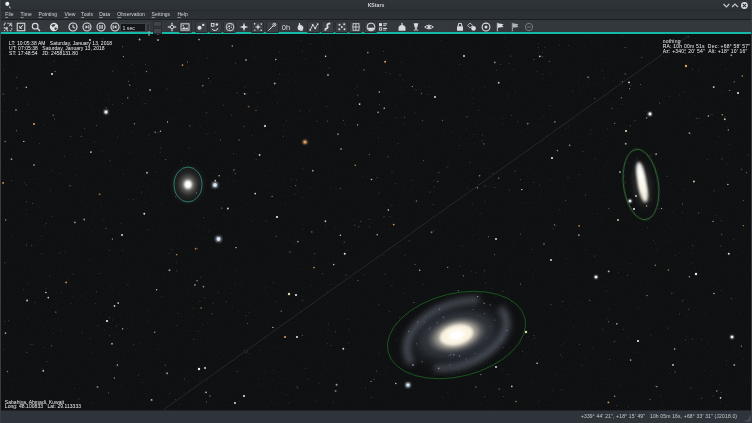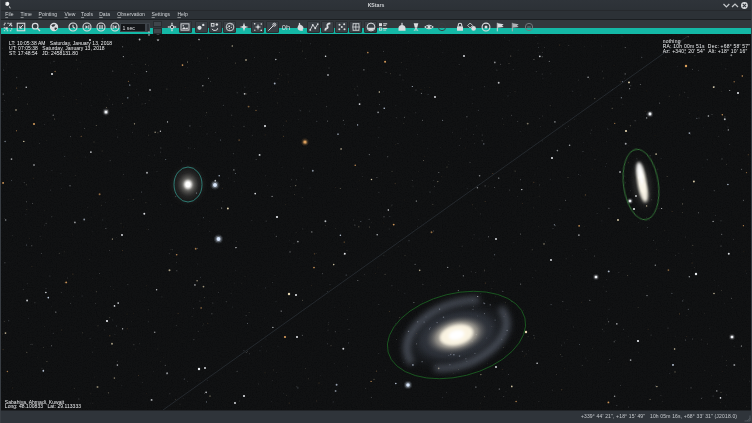--- a/index.html
+++ b/index.html
@@ -2,21 +2,21 @@
 <html><head><meta charset="utf-8"><style>
 * { margin:0; padding:0; box-sizing:border-box; }
 html,body { width:752px; height:423px; overflow:hidden; background:#000;
   font-family:"Liberation Sans", sans-serif; position:relative; }
 .titlebar { transform:translateZ(0); position:absolute; left:0; top:0; width:752px; height:11px;
   background:linear-gradient(#2f343a,#2c3136); border-bottom:1px solid #26292d;
   color:#ced1d4; font-size:5.2px; font-weight:bold; text-align:center; line-height:12px; z-index:10; }
 .menubar { transform:translateZ(0); position:absolute; left:0; top:11px; width:752px; height:7.6px;
   background:#2c3136; color:#d3d6d9; font-size:5px; z-index:10; }
 .toolbar { transform:translateZ(0); position:absolute; left:0; top:18.6px; width:752px; height:15.9px;
-  background:#33383d; border-top:1px solid #1b1e21; border-bottom:6px solid #14b8a6; z-index:10; }
+  background:#33383d; border-top:1px solid #1b1e21; border-bottom:2px solid #14b8a6; z-index:10; }
 .statusbar { transform:translateZ(0); position:absolute; left:0; top:409.5px; width:752px; height:13.5px; background:#2f343a;
   border-top:1px solid #202327; color:#c9ccd0; font-size:5px; z-index:10; }
 </style></head>
 <body>
 <svg width="752" height="423" viewBox="0 0 752 423" style="position:absolute;left:0;top:0">
 <defs>
   <radialGradient id="g1" cx="50%" cy="50%" r="50%">
     <stop offset="0%" stop-color="#ffffff"></stop>
         <stop offset="9%" stop-color="#f3f1ea" stop-opacity="0.92"></stop>
     <stop offset="22%" stop-color="#b6b3ac" stop-opacity="0.55"></stop>

